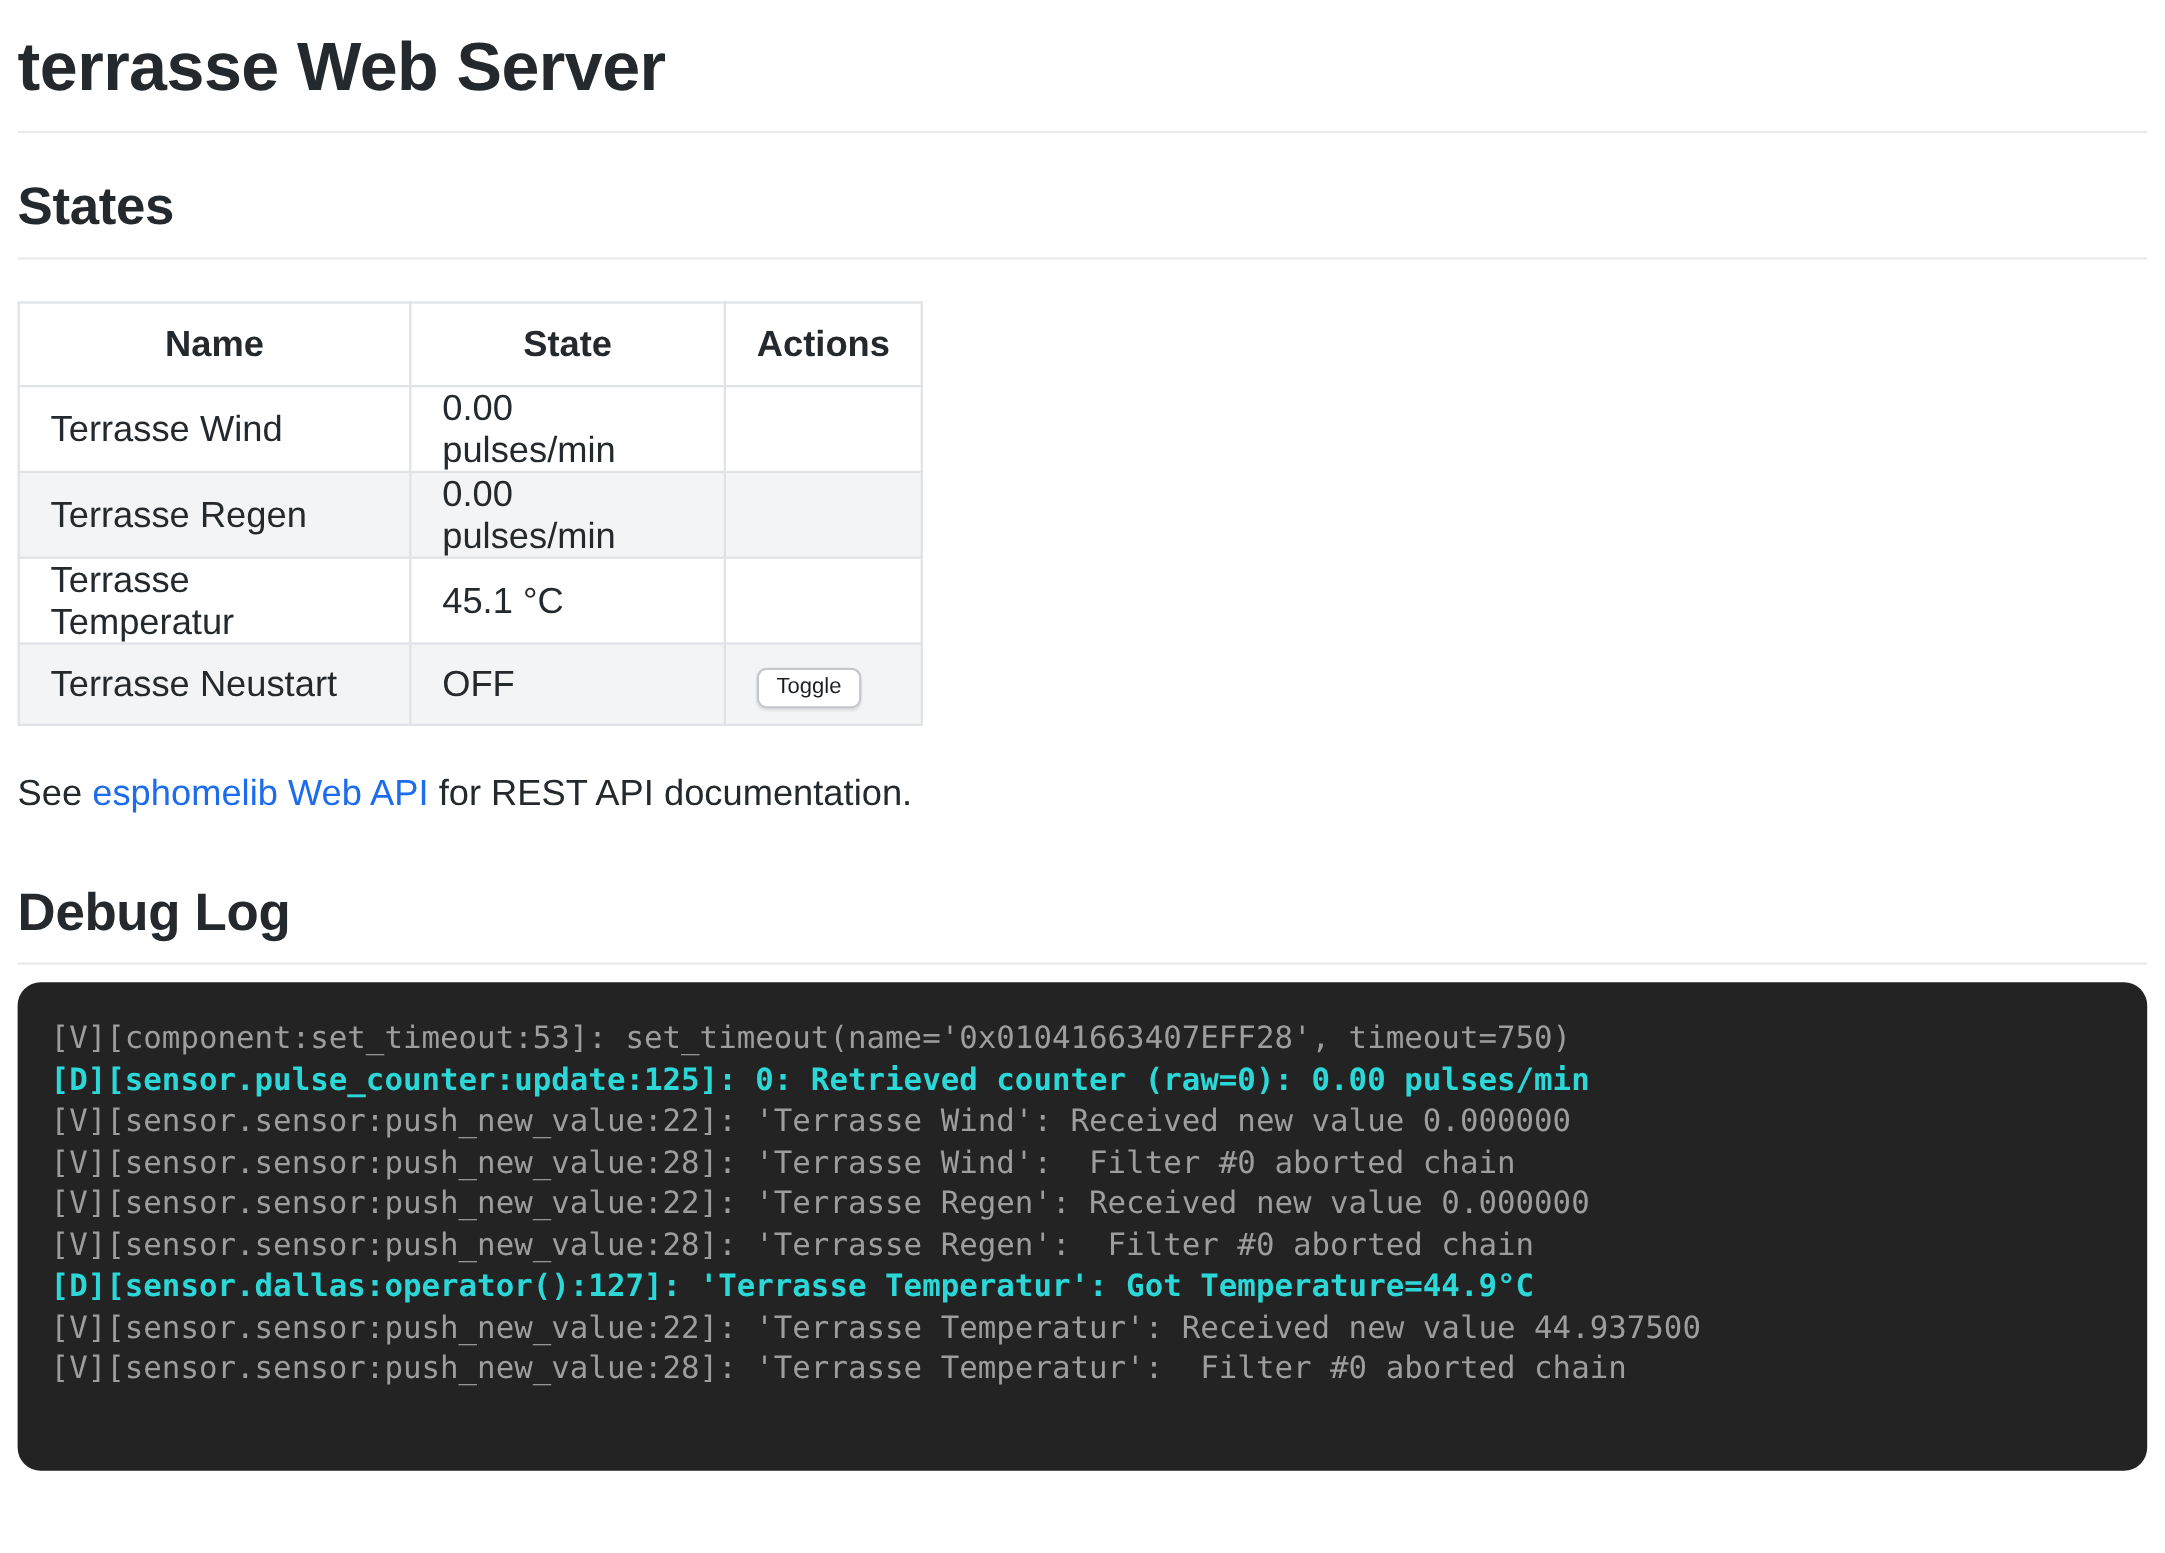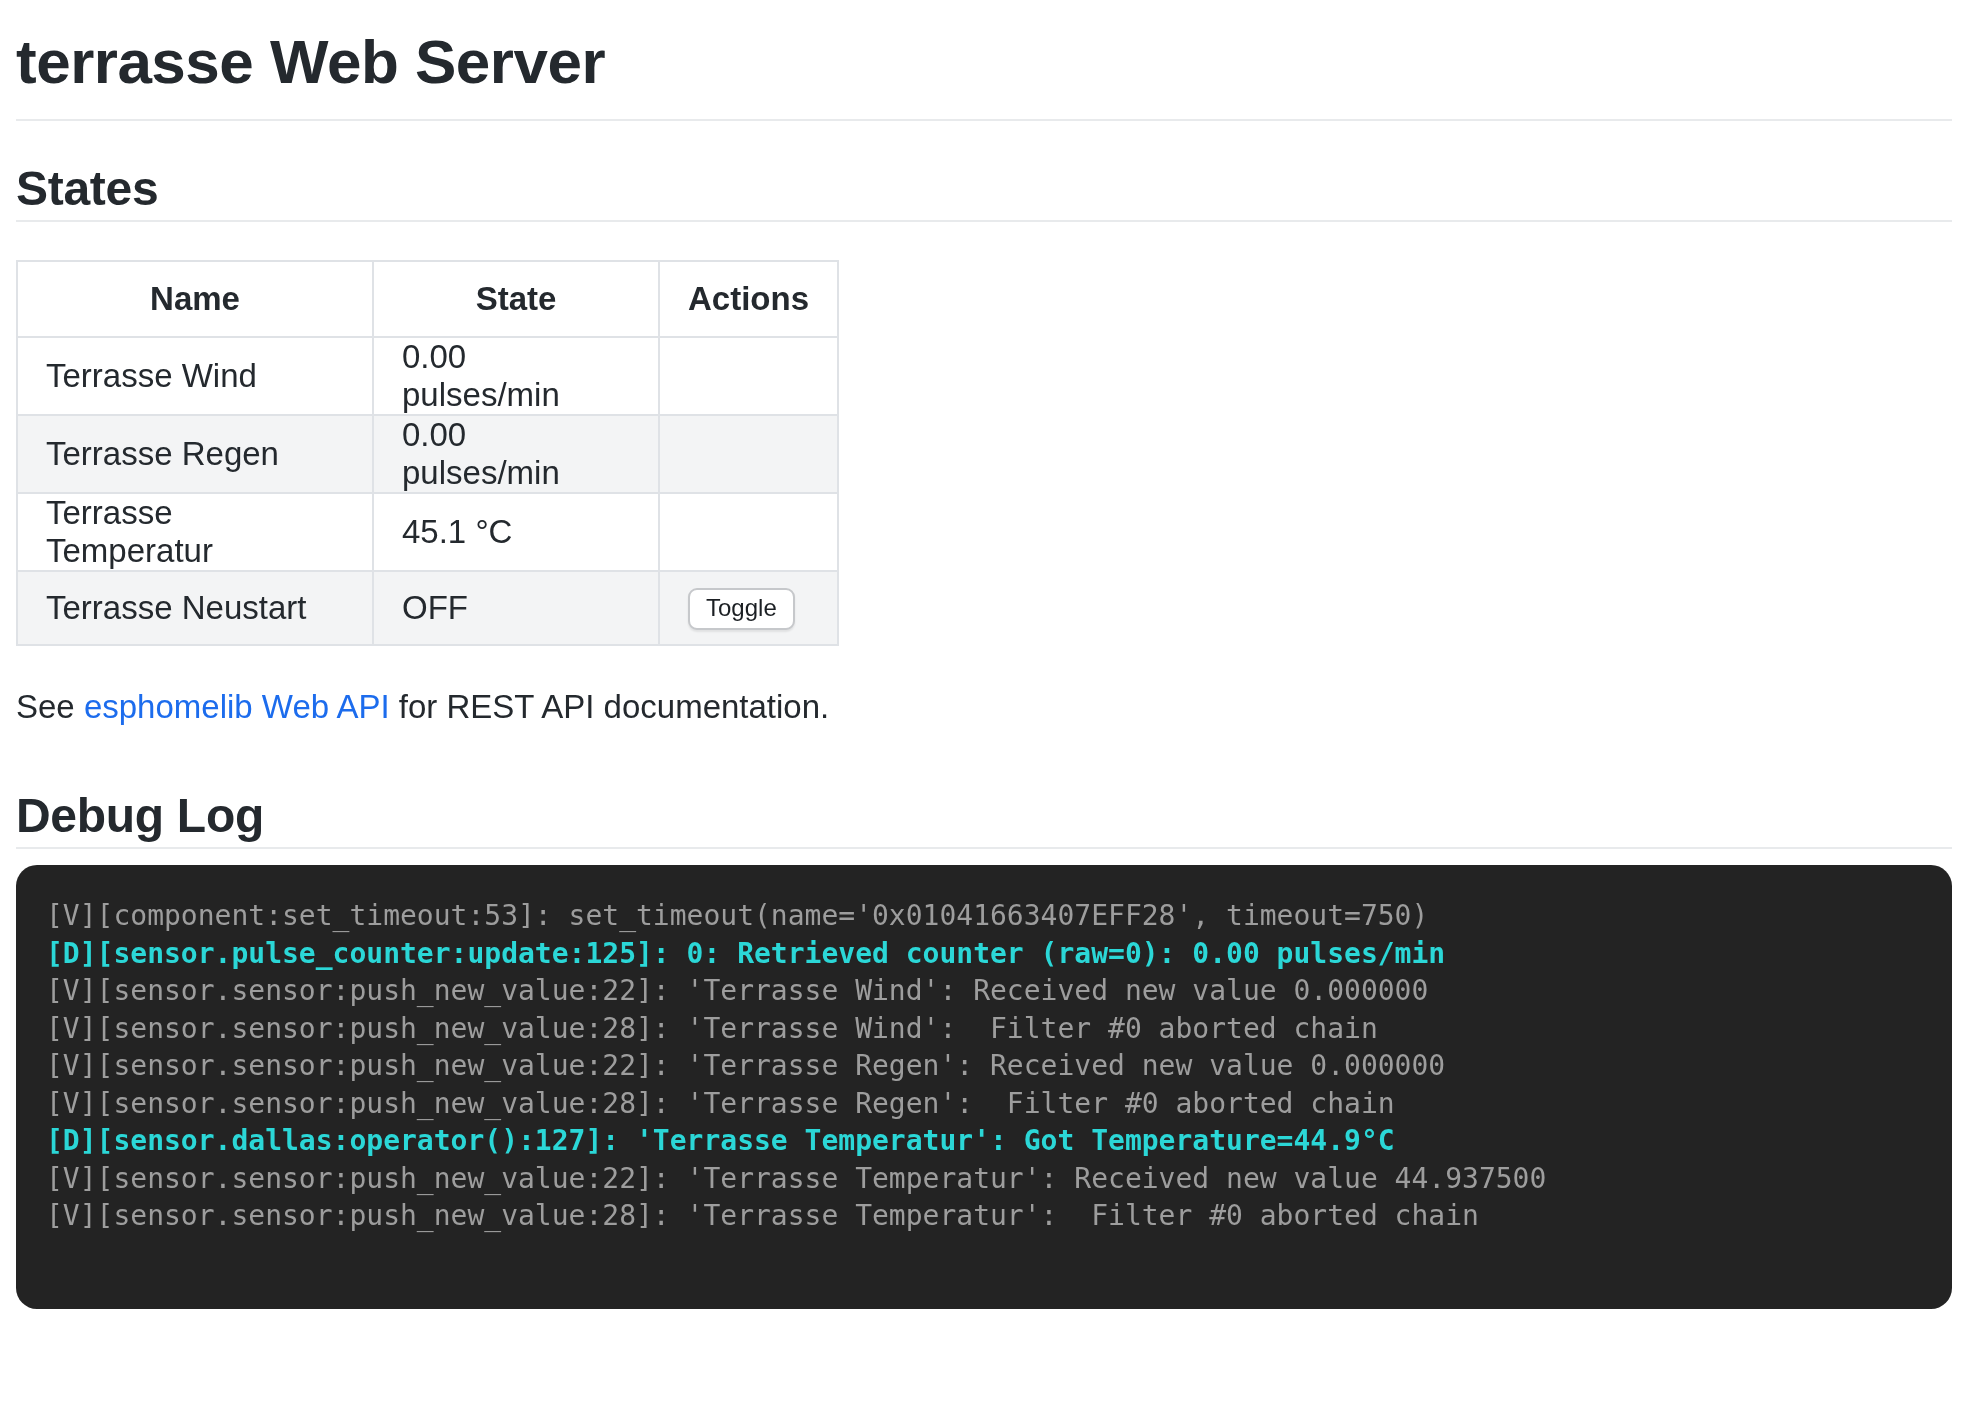--- a/index.html
+++ b/index.html
@@ -22,21 +22,21 @@
     margin: 18px 0 0 0;
     padding-bottom: 22px;
     border-bottom: 2px solid #e8eaec;
   }
 
   h2 {
     font-size: 48px;
     font-weight: 700;
     letter-spacing: -0.3px;
     margin: 40px 0 0 0;
-    padding-bottom: 4px;
+    padding-bottom: 18px;
     border-bottom: 2px solid #e8eaec;
   }
   h2.debug-heading { margin-top: 62px; }
 
   table.states-table {
     margin-top: 38px;
     border-collapse: collapse;
     table-layout: fixed;
   }
   .states-table th, .states-table td {
@@ -52,21 +52,21 @@
     background: #ffffff;
   }
   .states-table td { height: 74px; text-align: left; }
   .states-table col.c-name    { width: 356px; }
   .states-table col.c-state   { width: 286px; }
   .states-table col.c-actions { width: 174px; }
   .states-table tbody tr:nth-child(even) { background: #f3f4f5; }
 
   .toggle-btn {
     font-family: "Liberation Sans", sans-serif;
-    font-size: 24px;
+    font-size: 20px;
     color: #1b1f23;
     background: #ffffff;
     border: 2px solid #c6c8cb;
     border-radius: 9px;
     padding: 4px 16px 6px 16px;
     box-shadow: 0 2px 2px rgba(0,0,0,0.08);
     cursor: pointer;
   }
 
   p.api-note { margin: 42px 0 0 0; font-size: 33px; }

